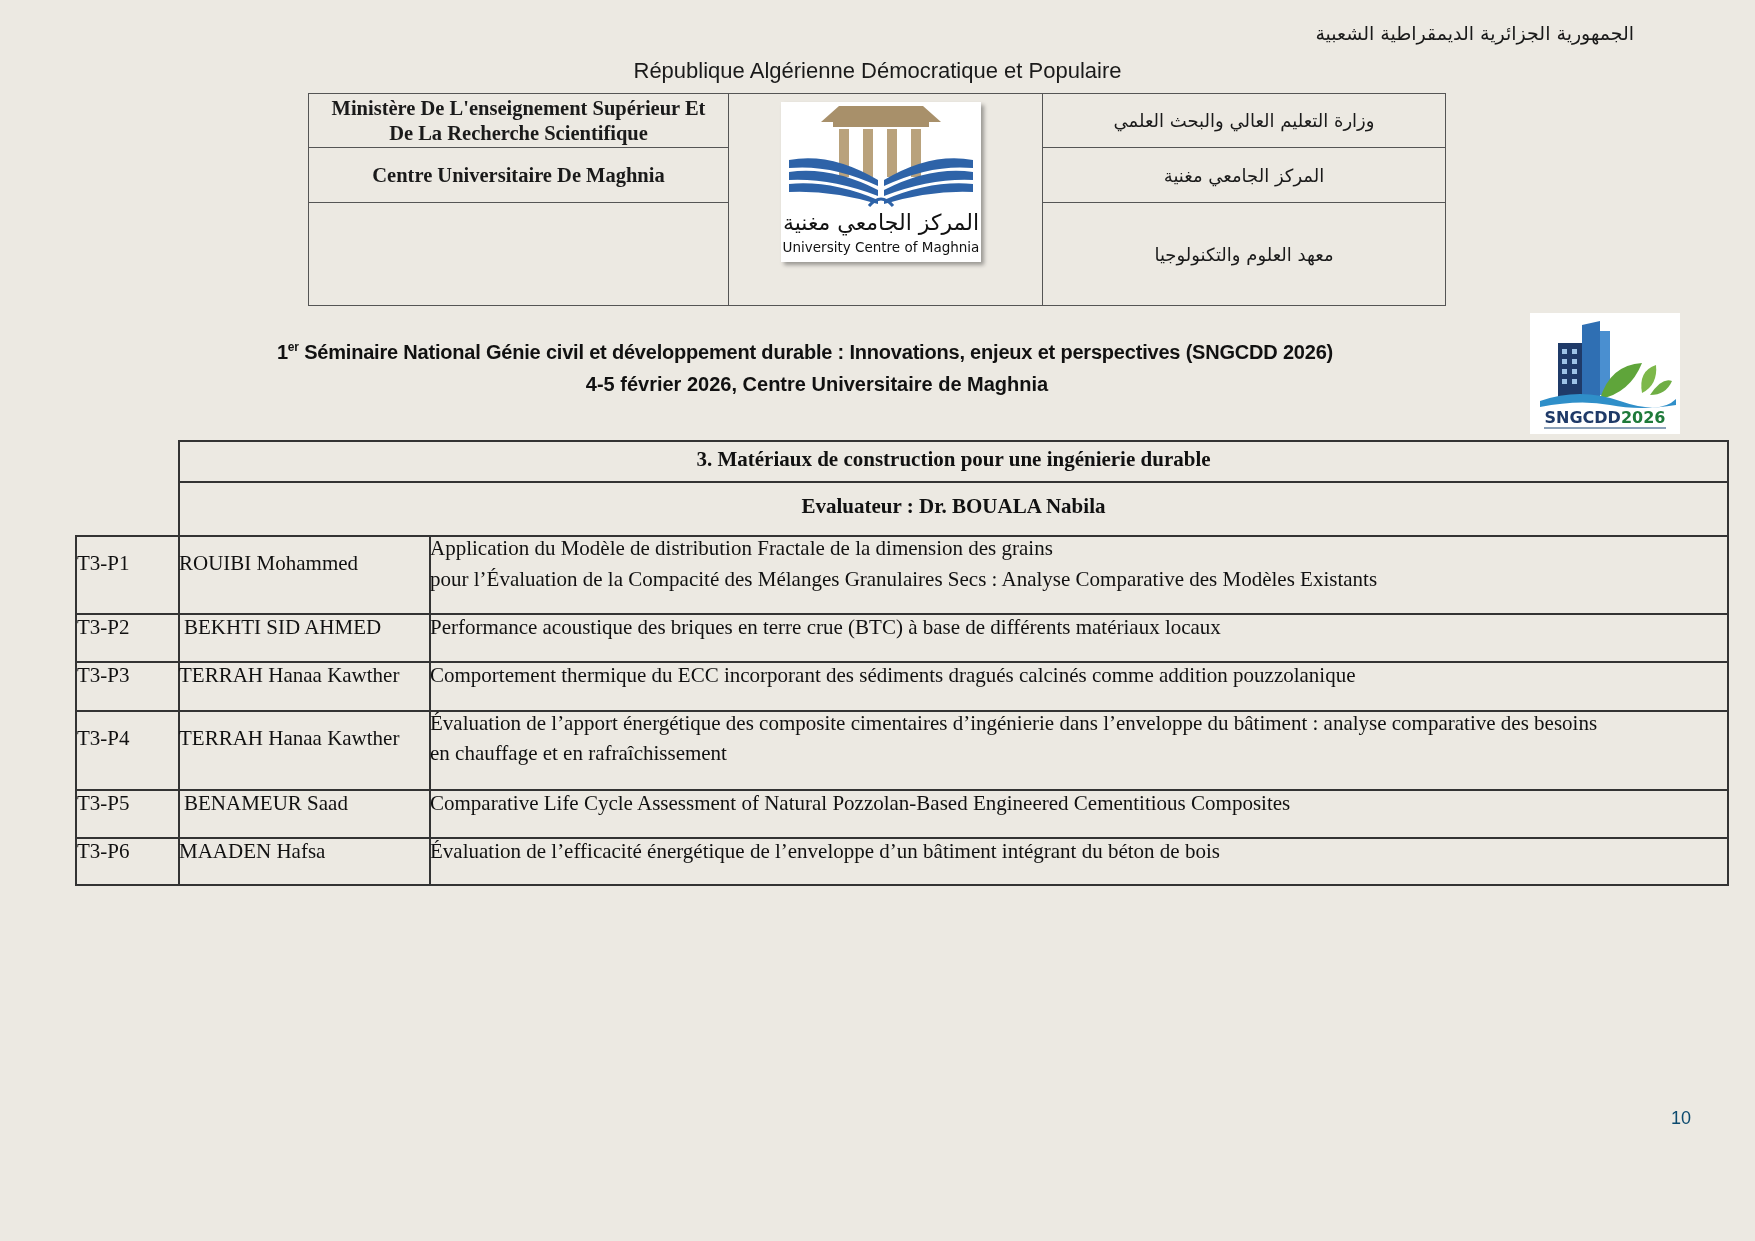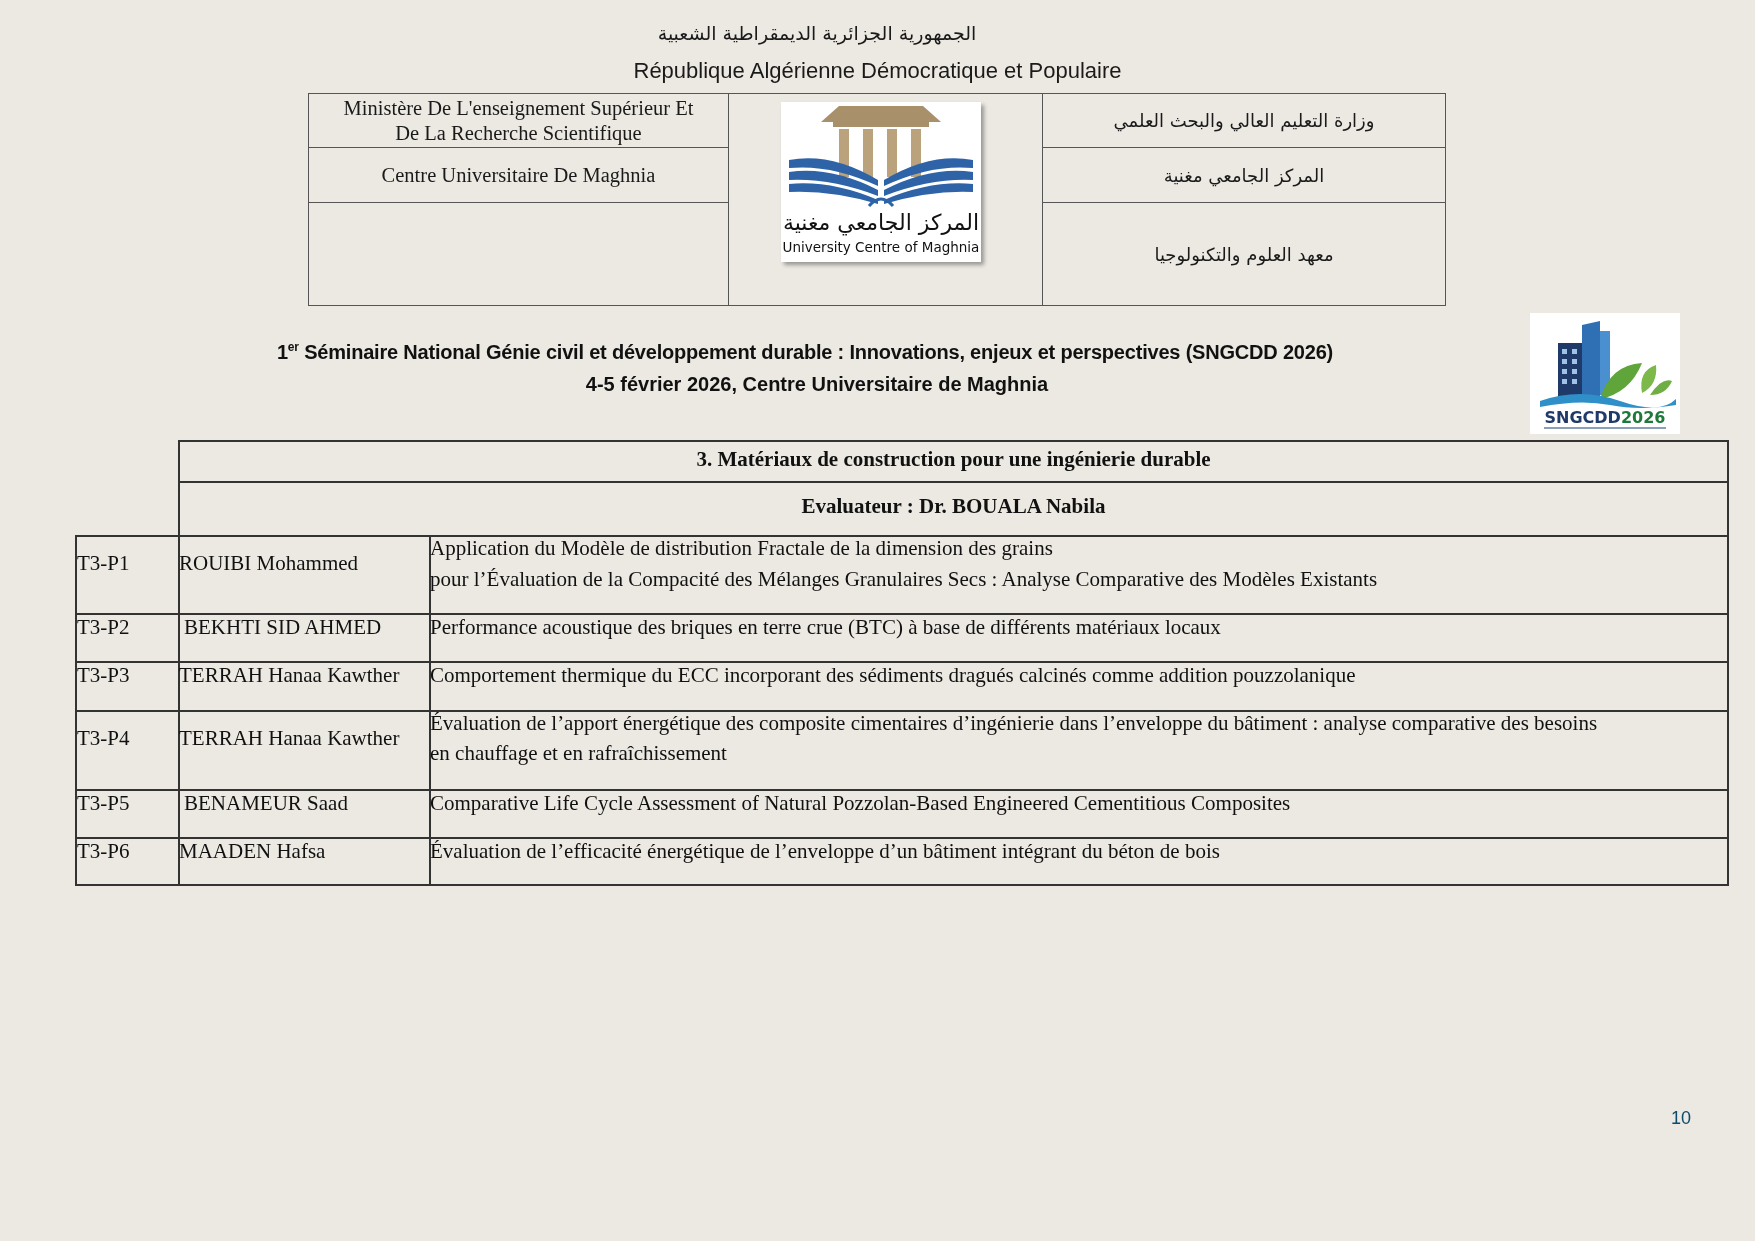--- a/index.html
+++ b/index.html
@@ -6,35 +6,35 @@
     body {
       width: 1755px; height: 1241px; position: relative; overflow: hidden;
       background: #ECE9E2; color: #111;
       font-family: "Liberation Serif", serif;
     }
     .abs { position: absolute; }
 
     #rep-ar {
       left: 0; width: 1634px; top: 22px;
       font-family: "DejaVu Sans", sans-serif; font-size: 19px;
-      direction: rtl; text-align: center; color: #1a1a1a;
+      direction: rtl; color: #1a1a1a;
     }
     #rep-fr {
       left: 0; width: 1755px; top: 58px;
       font-family: "Liberation Sans", sans-serif; font-size: 22px;
       text-align: center; color: #1a1a1a;
     }
 
     
     #inst-table {
       left: 308px; top: 93px; width: 1138px; height: 213px;
       border: 1.5px solid #555; box-sizing: border-box;
     }
     .inst-col { position: absolute; top: 0; bottom: 0; }
-    .inst-left { left: 0; width: 419px; border-right: 1.5px solid #555; }
+    .inst-left { left: 0; width: 419px; border-right: 1.5px solid #555; font-weight: bold; }
     .inst-mid { left: 420px; width: 313px; border-right: 1.5px solid #555; }
     .inst-right { left: 734px; right: 0; }
     .inst-cell {
       position: absolute; left: 0; right: 0;
       display: flex; align-items: center; justify-content: center;
       text-align: center; font-size: 20.5px; line-height: 25px; color: #1a1a1a;
     }
     .inst-cell.r1 { top: 0; height: 53px; border-bottom: 1.5px solid #555; }
     .inst-cell.r2 { top: 54px; height: 54px; border-bottom: 1.5px solid #555; }
     .inst-cell.r3 { top: 109px; bottom: 0; }

